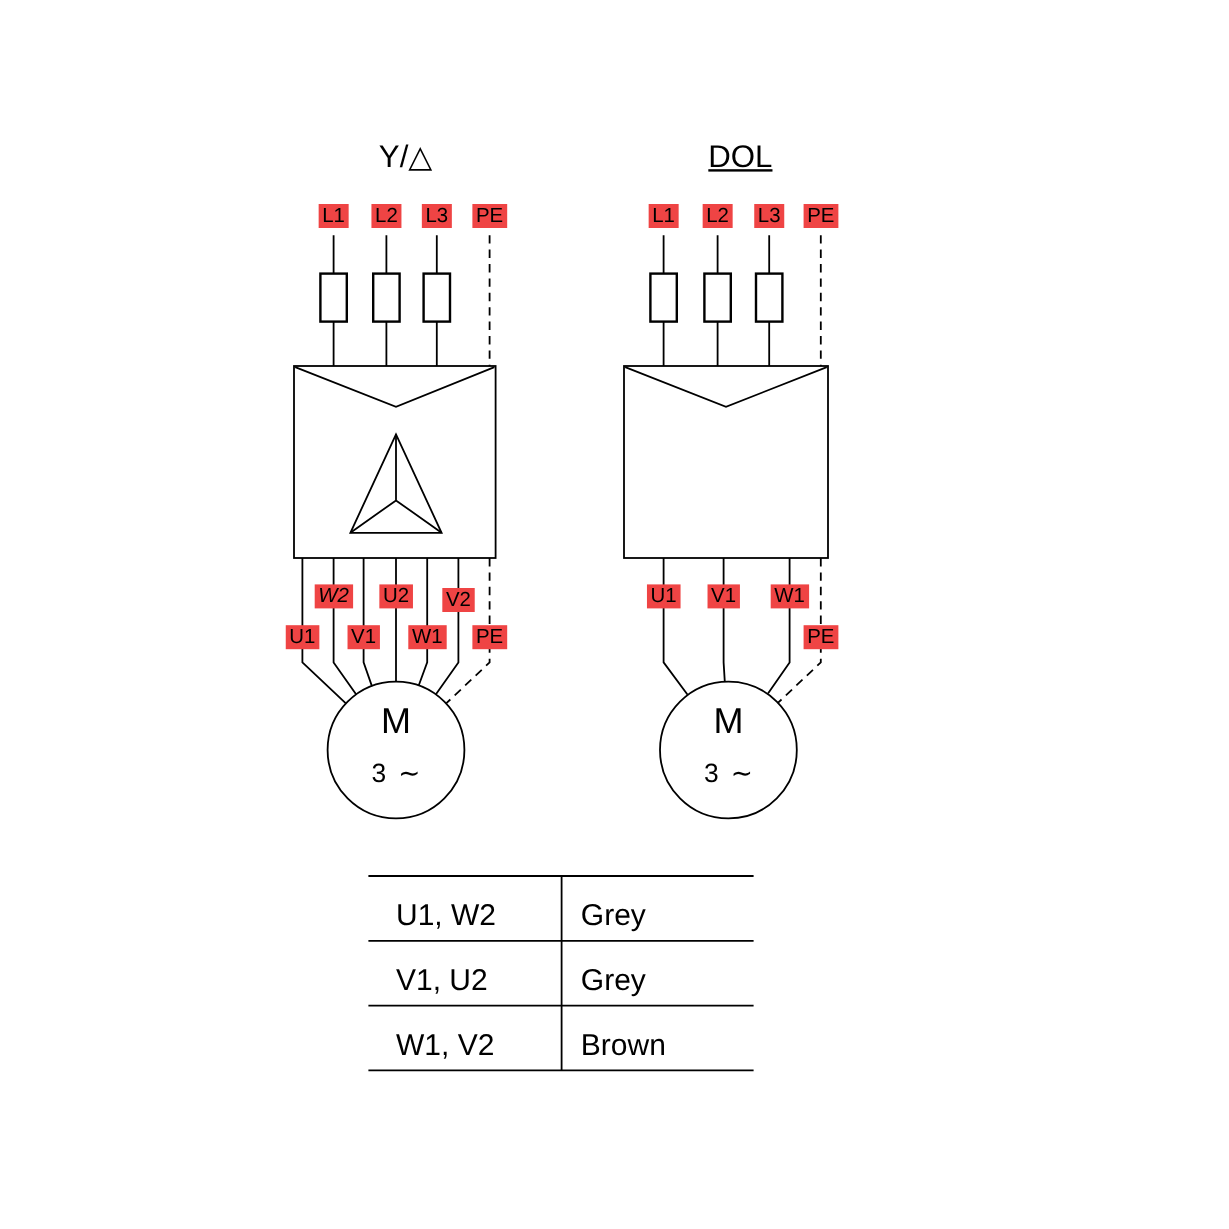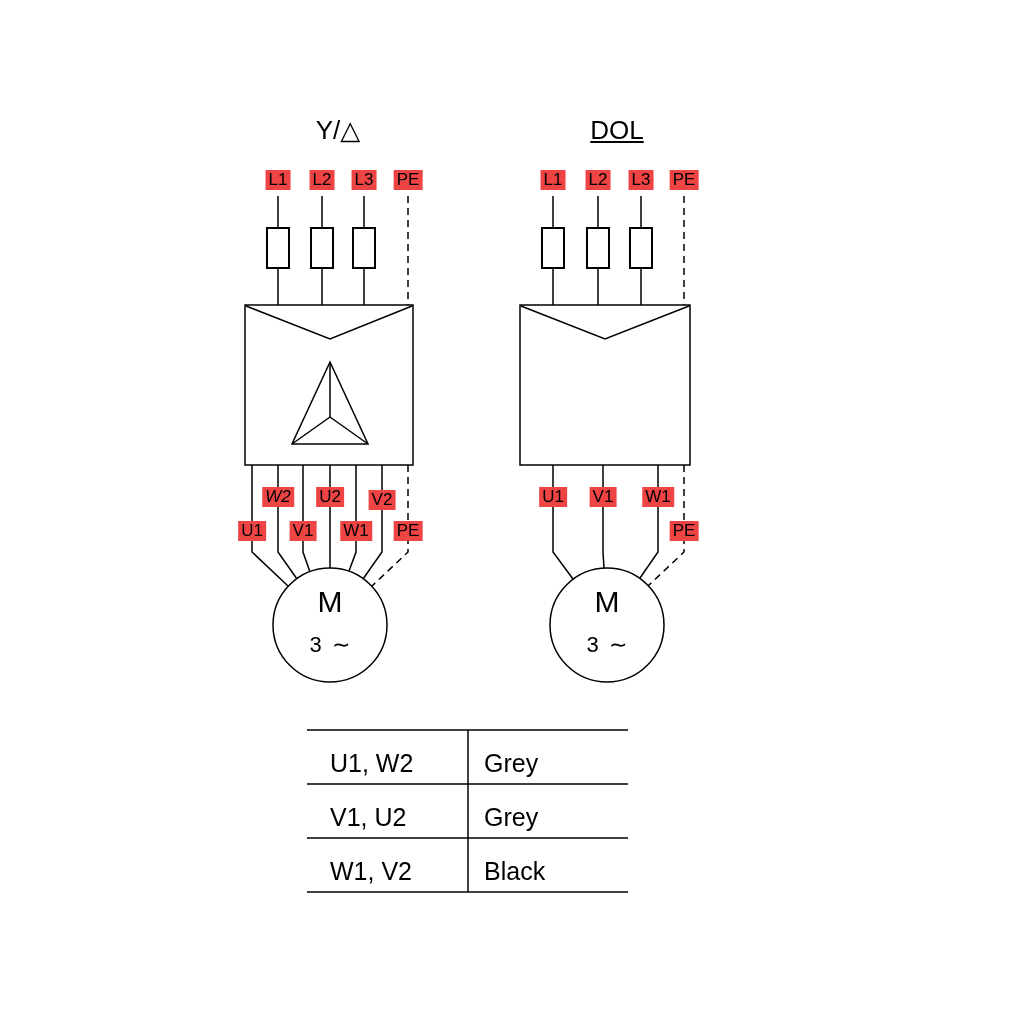--- a/index.html
+++ b/index.html
@@ -125,15 +125,15 @@
   <span class="lbl" style="left:684px; top:521px;">PE</span>
 
   <span class="lbl motor-m" style="left:607px; top:585px;">M</span>
   <span class="lbl motor-ph" style="left:608px; top:632px;">3 ∼</span>
 
   <span class="cell" style="left:330px; top:748px;">U1, W2</span>
   <span class="cell" style="left:484px; top:748px;">Grey</span>
   <span class="cell" style="left:330px; top:802px;">V1, U2</span>
   <span class="cell" style="left:484px; top:802px;">Grey</span>
   <span class="cell" style="left:330px; top:856px;text-align:center;">W1, V2</span>
-  <span class="cell" style="left:484px; top:856px;">Black</span>
+  <span class="cell" style="left:484px; top:856px;">Brown</span>
 
 </div>
 
 </body></html>

